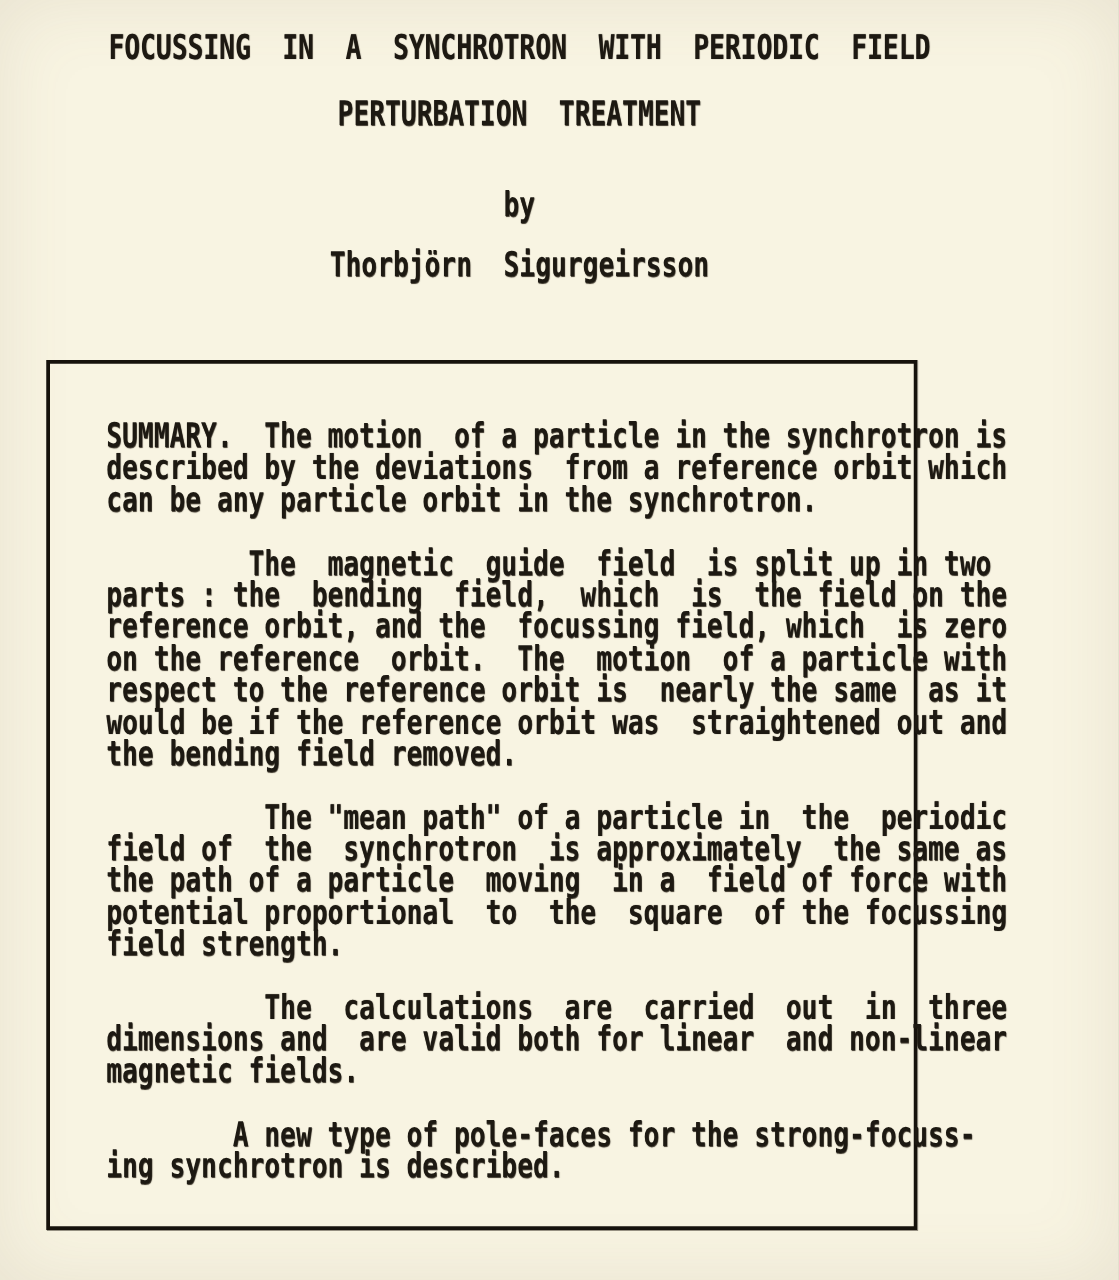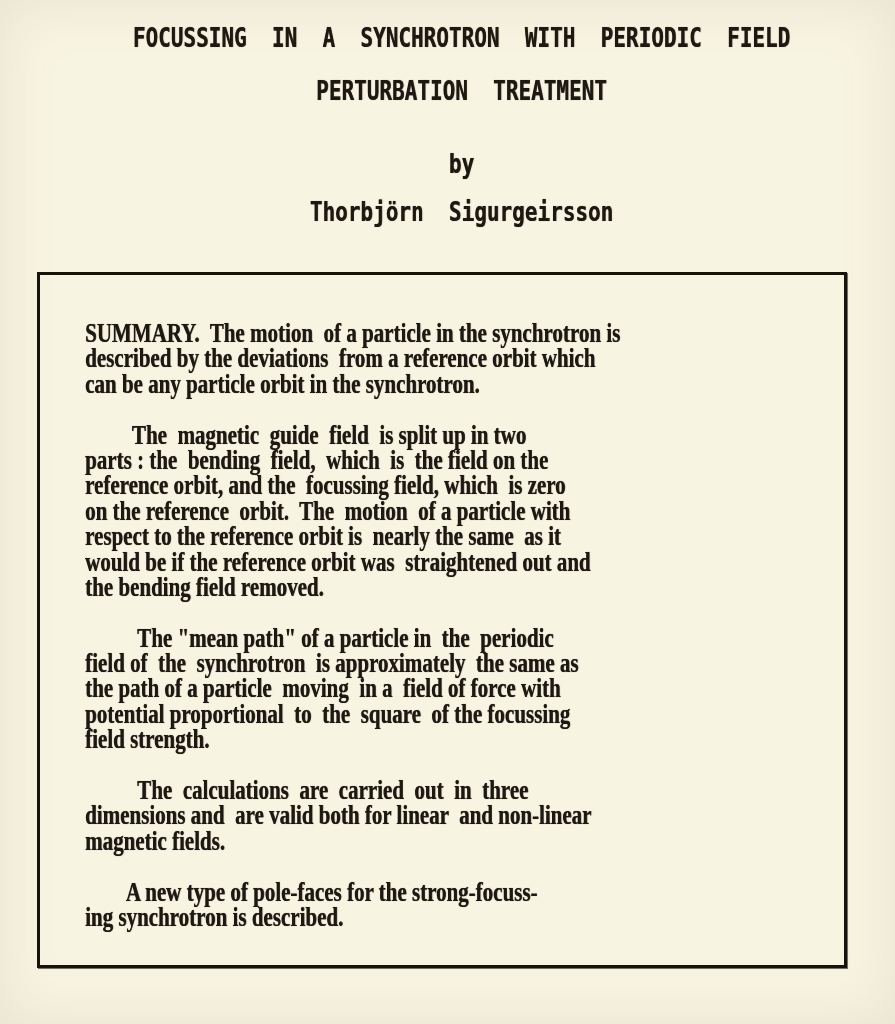--- a/index.html
+++ b/index.html
@@ -28,42 +28,40 @@
     transform: scaleY(1.30);
     text-shadow: 0.4px 0.4px 0.6px rgba(30,24,14,0.85);
     letter-spacing: 0px;
   }
   #heading {
     position: absolute;
     left: 0;
     top: 0;
     width: 831px; 
     height: 260px;
-    margin-left: 46px;
   }
   .hline {
     position: absolute;
     width: 100%;
     text-align: center;
   }
   #title-line1 { top: 26px; }
   #title-line2 { top: 79px; }
   #byline      { top: 152px; }
   #author-line { top: 200px; }
 
   #summary-box {
     position: absolute;
     left: 37px;
-    top: 272px;
-    width: 810px;
+    top: 288px;
+    width: 697px;
     height: 696px;
     border: 3px solid #16120c;
     box-sizing: border-box;
     box-shadow: 0.5px 0.5px 0.5px rgba(30,24,14,0.6);
-    font-family: Liberation Serif, serif;
   }
   #summary-text {
     position: absolute;
     left: 45px;
     top: 46px;
   }
   .para { margin-bottom: 25.4px; }
   .para:last-child { margin-bottom: 12px; }
 </style>
 </head>

